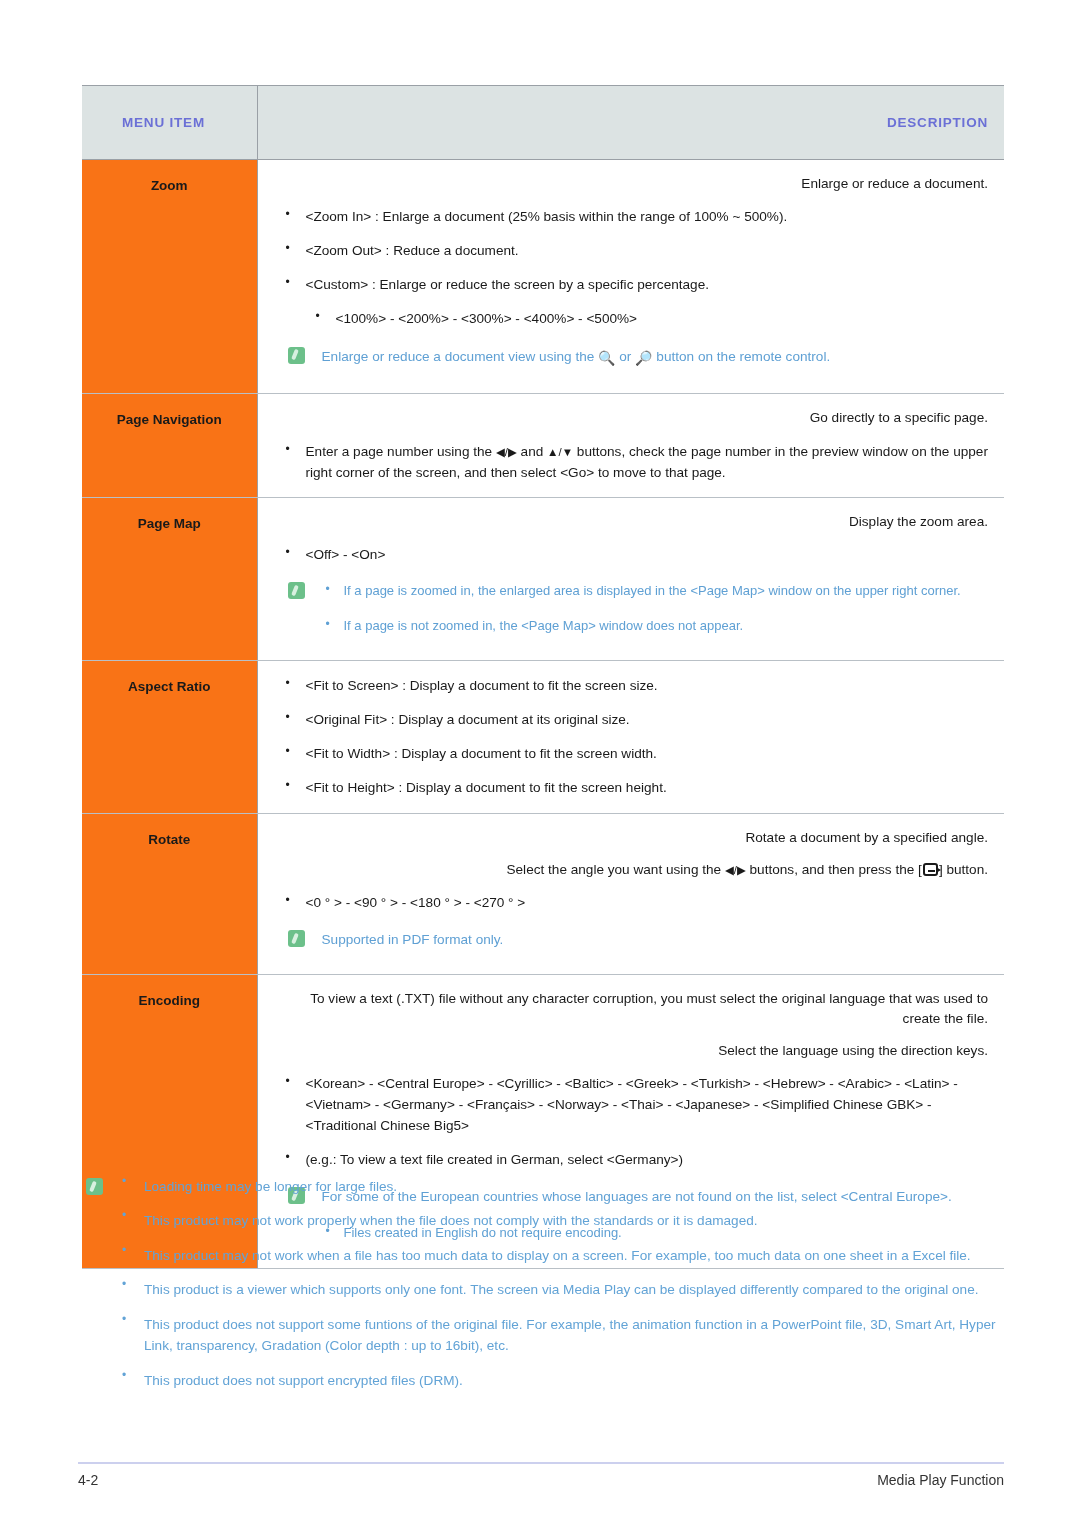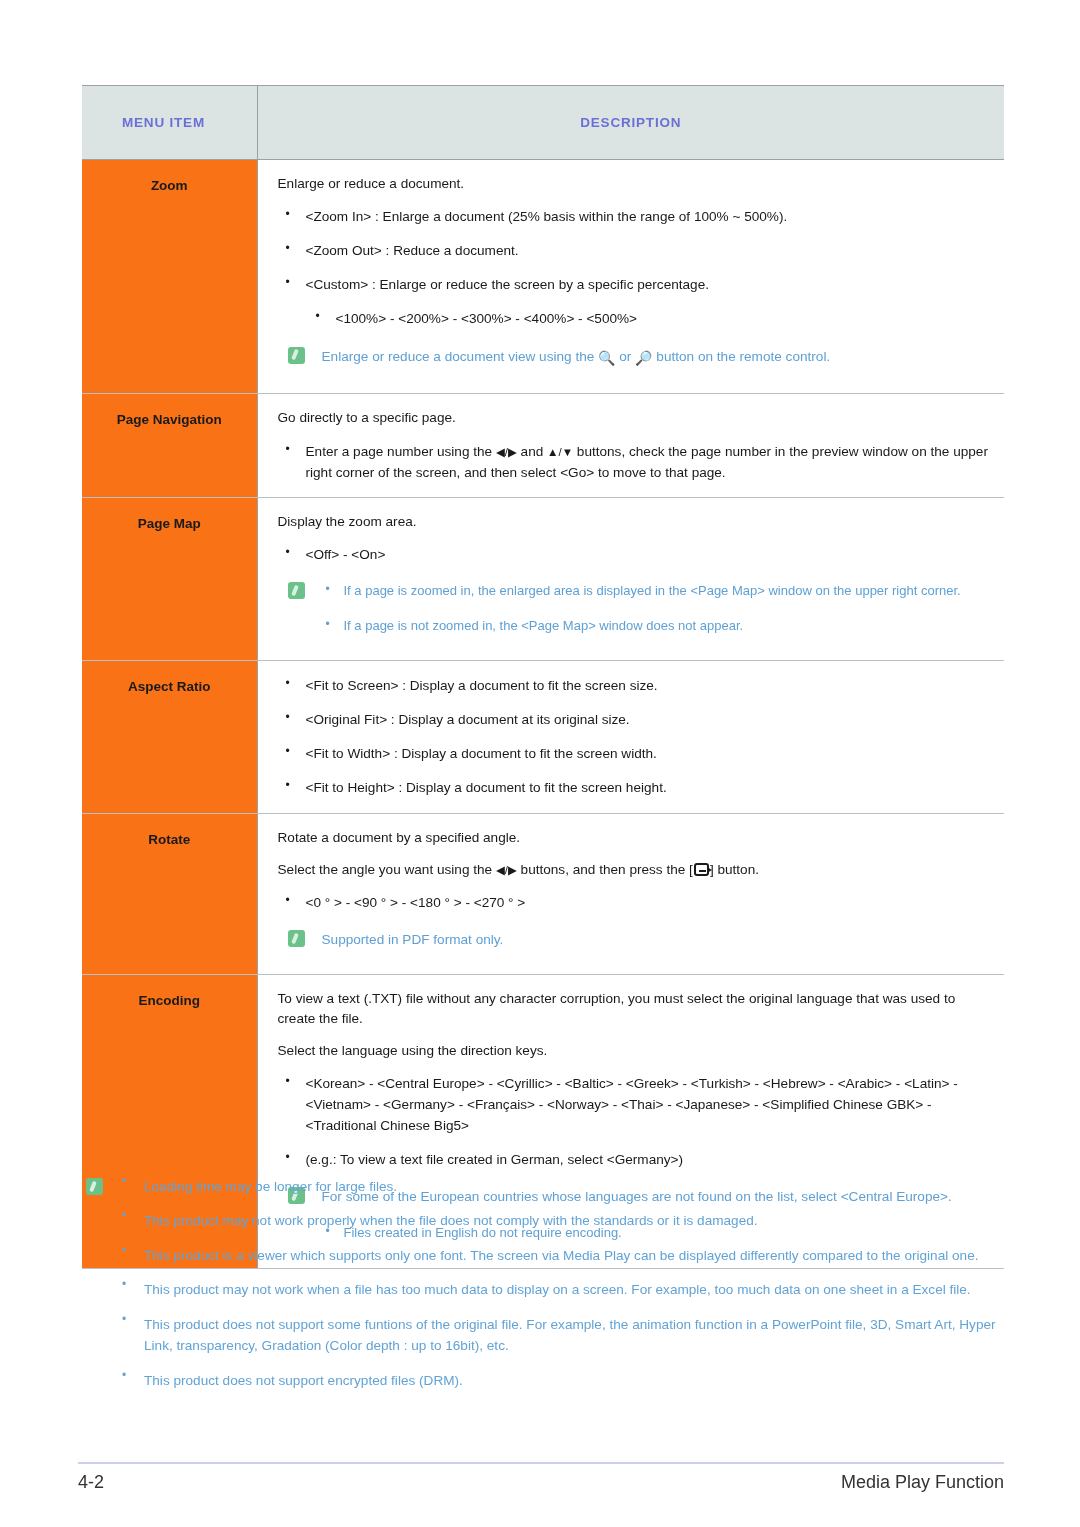--- a/index.html
+++ b/index.html
@@ -31,21 +31,21 @@
     vertical-align: top;
     padding: 16px;
   }
 
   thead th {
     background: #dce3e3;
     color: #6b70d6;
     font-size: 13.5px;
     font-weight: bold;
     letter-spacing: 0.8px;
-    text-align: center;
+    text-align: right;
     height: 41px;
     line-height: 41px;
     border-top: 1px solid #9aa0a6;
     border-bottom: 1px solid #9aa0a6;
   }
   thead th.menu-h {
     border-right: 1px solid #9aa0a6;
     text-align: left;
     padding-left: 40px;
   }
@@ -65,20 +65,21 @@
     border-bottom: 1px solid #b9c0c6;
     padding: 14px 16px 14px 20px;
   }
 
   
   .line {
     font-size: 13.6px;
     color: #1a1a1a;
     line-height: 1.42;
     margin: 0 0 13px 0;
+    text-align: right;
   }
   .line:last-child { margin-bottom: 0; }
 
   .bullet {
     position: relative;
     font-size: 13.6px;
     color: #1a1a1a;
     line-height: 1.55;
     margin: 0 0 13px 0;
     padding-left: 28px;
@@ -228,21 +229,21 @@
     width: 926px; height: 2px;
     background: #ccd0ee;
   }
   .footer {
     position: absolute;
     left: 78px; top: 1472px;
     width: 926px;
     display: flex;
     justify-content: space-between;
     align-items: center;
-    font-size: 18px;
+    font-size: 14px;
     color: #333333;
   }
 </style>
 </head>
 <body>
 
 <div class="page">
 
   <table class="tbl">
     <colgroup>
@@ -336,24 +337,24 @@
 
   <div class="footnotes">
     <div class="fn-row">
       <span class="fn-icon"></span>
       <span class="fn-txt">Loading time may be longer for large files.</span>
     </div>
     <div class="fn-row">
       <span class="fn-txt">This product may not work properly when the file does not comply with the standards or it is damaged.</span>
     </div>
     <div class="fn-row">
+      <span class="fn-txt">This product may not work when a file has too much data to display on a screen. For example, too much data on one sheet in a Excel file.</span>
+    </div>
+    <div class="fn-row">
       <span class="fn-txt">This product is a viewer which supports only one font. The screen via Media Play can be displayed differently compared to the original one.</span>
-    </div>
-    <div class="fn-row">
-      <span class="fn-txt">This product may not work when a file has too much data to display on a screen. For example, too much data on one sheet in a Excel file.</span>
     </div>
     <div class="fn-row">
       <span class="fn-txt">This product does not support some funtions of the original file. For example, the animation function in a PowerPoint file, 3D, Smart Art, Hyper Link, transparency, Gradation (Color depth : up to 16bit), etc.</span>
     </div>
     <div class="fn-row">
       <span class="fn-txt">This product does not support encrypted files (DRM).</span>
     </div>
   </div>
 
   <div class="footer-rule"></div>

